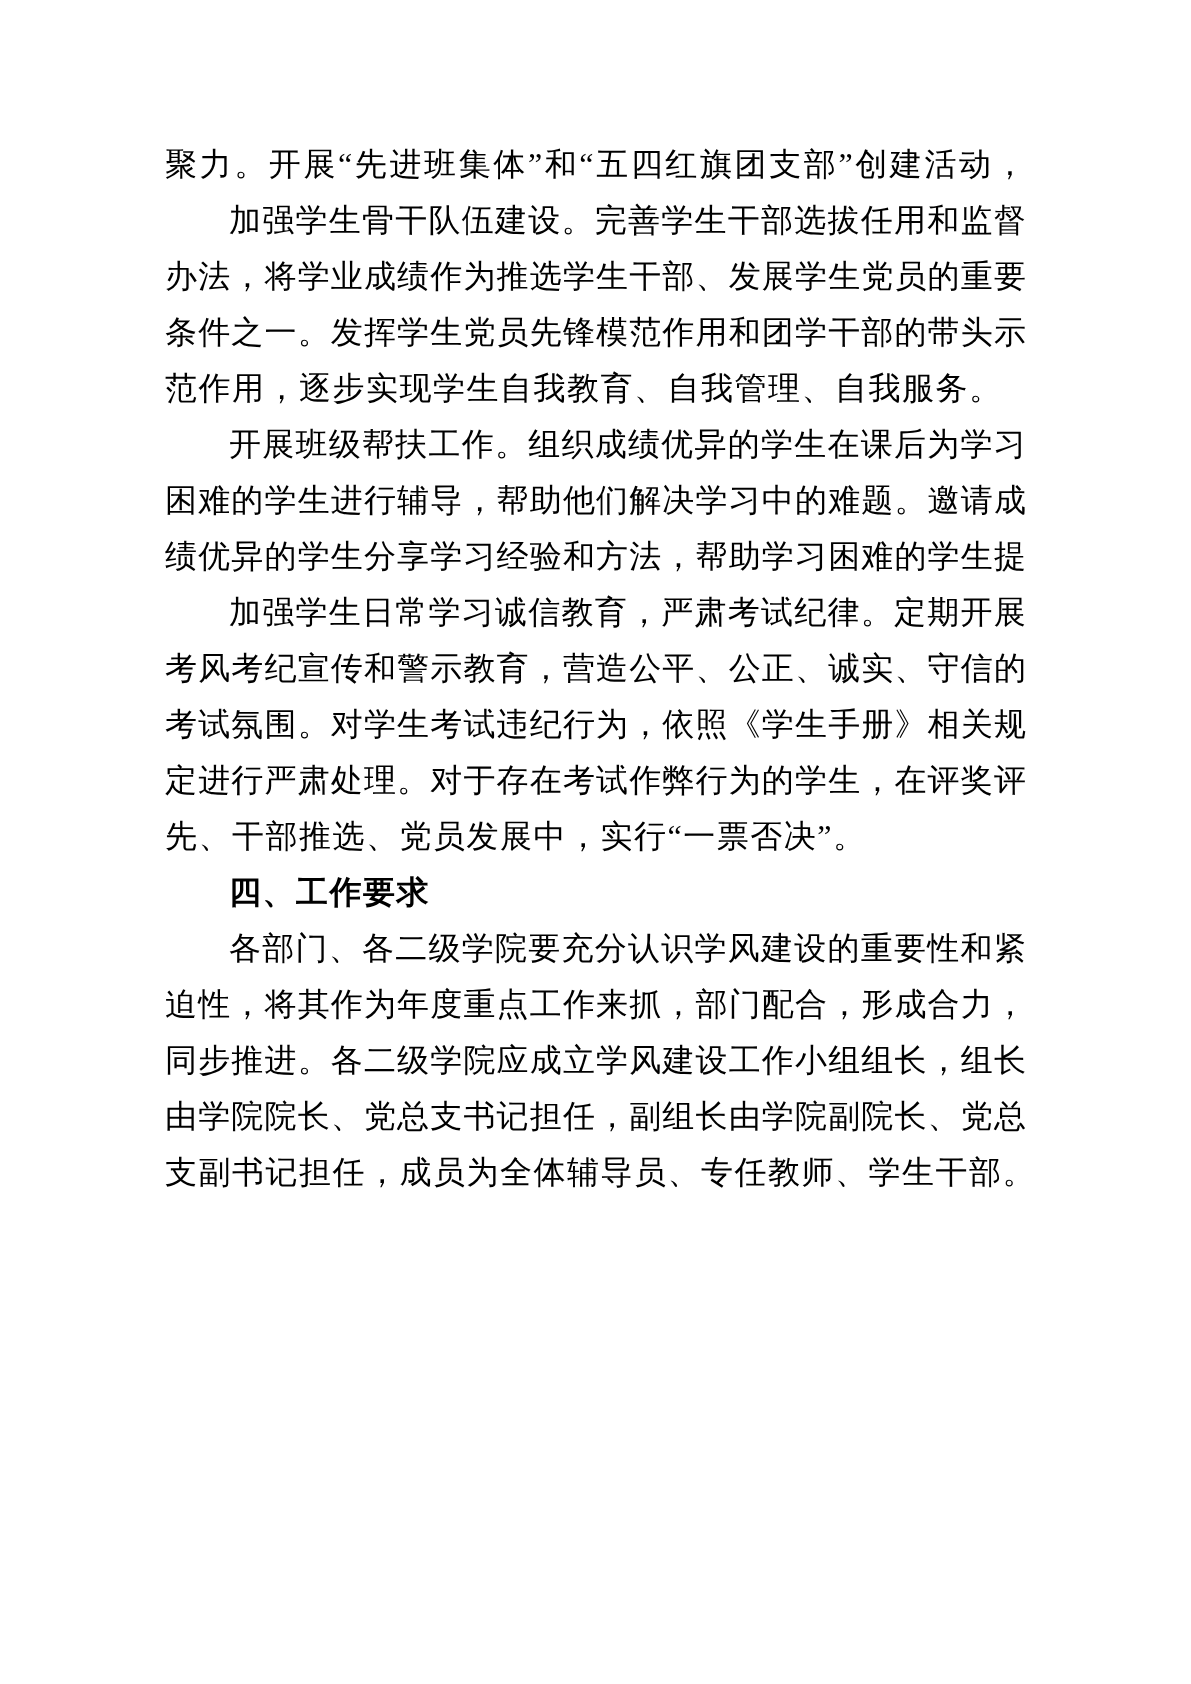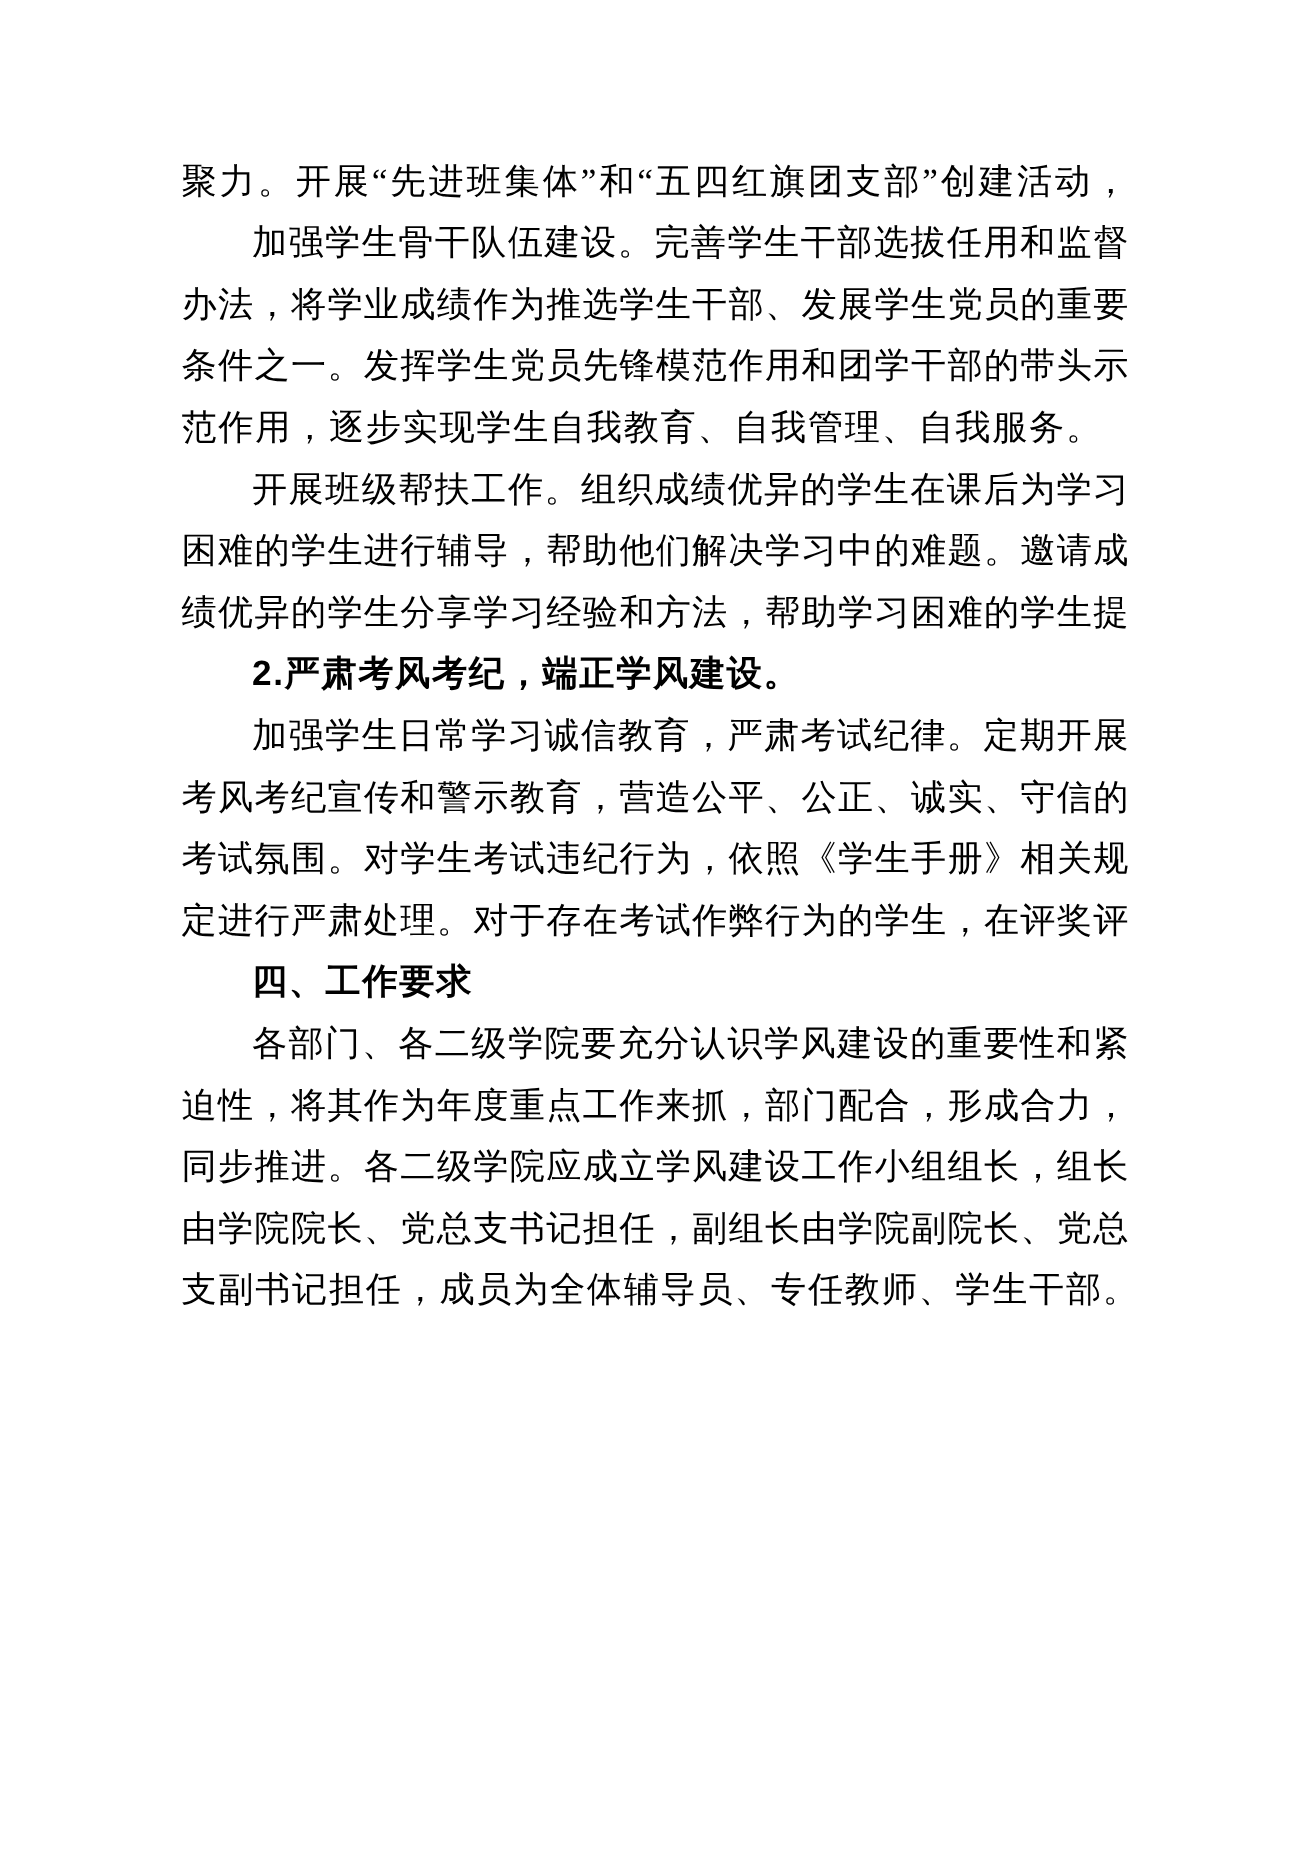--- a/index.html
+++ b/index.html
@@ -242,23 +242,20 @@
           <span>学</span>
           <span>习</span>
           <span>困</span>
           <span>难</span>
           <span>的</span>
           <span>学</span>
           <span>生</span>
           <span>提</span>
         </div>
       </div>
-      <div class="para heading2">
-        <div class="line plain indent">2.严肃考风考纪，端正学风建设。</div>
-      </div>
       <div class="para body">
         <div class="line justify indent">
           <span>加</span>
           <span>强</span>
           <span>学</span>
           <span>生</span>
           <span>日</span>
           <span>常</span>
           <span>学</span>
           <span>习</span>
@@ -356,20 +353,21 @@
           <span>为</span>
           <span>的</span>
           <span>学</span>
           <span>生</span>
           <span>，</span>
           <span>在</span>
           <span>评</span>
           <span>奖</span>
           <span>评</span>
         </div>
+        <div class="line plain">先、干部推选、党员发展中，实行“一票否决”。</div>
       </div>
       <div class="para heading1">
         <div class="line plain indent">四、工作要求</div>
       </div>
       <div class="para body">
         <div class="line justify indent">
           <span>各</span>
           <span>部</span>
           <span>门</span>
           <span>、</span>

